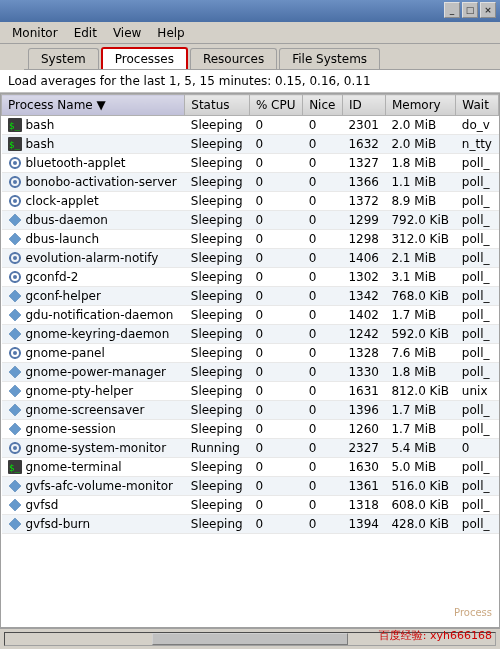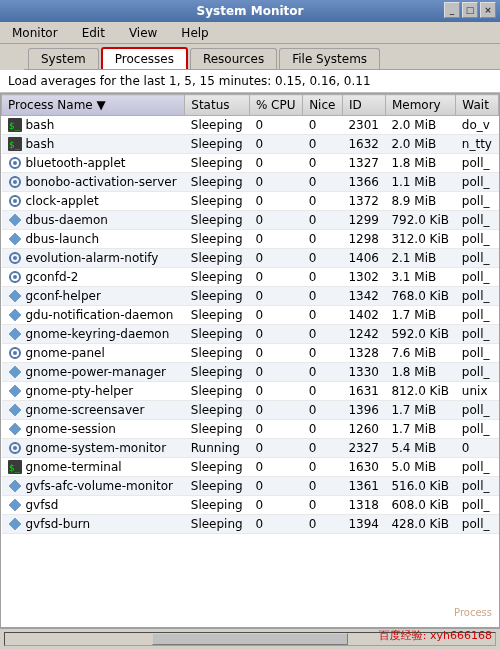--- a/index.html
+++ b/index.html
@@ -41,21 +41,21 @@
       display: flex;
       align-items: center;
       justify-content: center;
       cursor: pointer;
       color: #333;
     }
     
     .menu-bar {
       background: #d4d0c8;
       display: flex;
-      gap: 8px;
+      gap: 0;
       padding: 2px 4px;
       border-bottom: 1px solid #a0a0a0;
       height: 22px;
       align-items: center;
     }
     .menu-item {
       padding: 2px 8px;
       cursor: pointer;
       font-size: 12px;
       color: #000;
@@ -190,21 +190,20 @@
       margin-left: 18px;
     }
     .main-content {
       position: relative;
     }
   </style>
 </head>
 <body>
 
 <div class="title-bar">
-  <span>System Monitor</span>
   <div class="window-controls">
     <div class="win-btn">_</div>
     <div class="win-btn">□</div>
     <div class="win-btn">×</div>
   </div>
 </div>
 
 <div class="menu-bar">
   <span class="menu-item">Monitor</span>
   <span class="menu-item">Edit</span>

